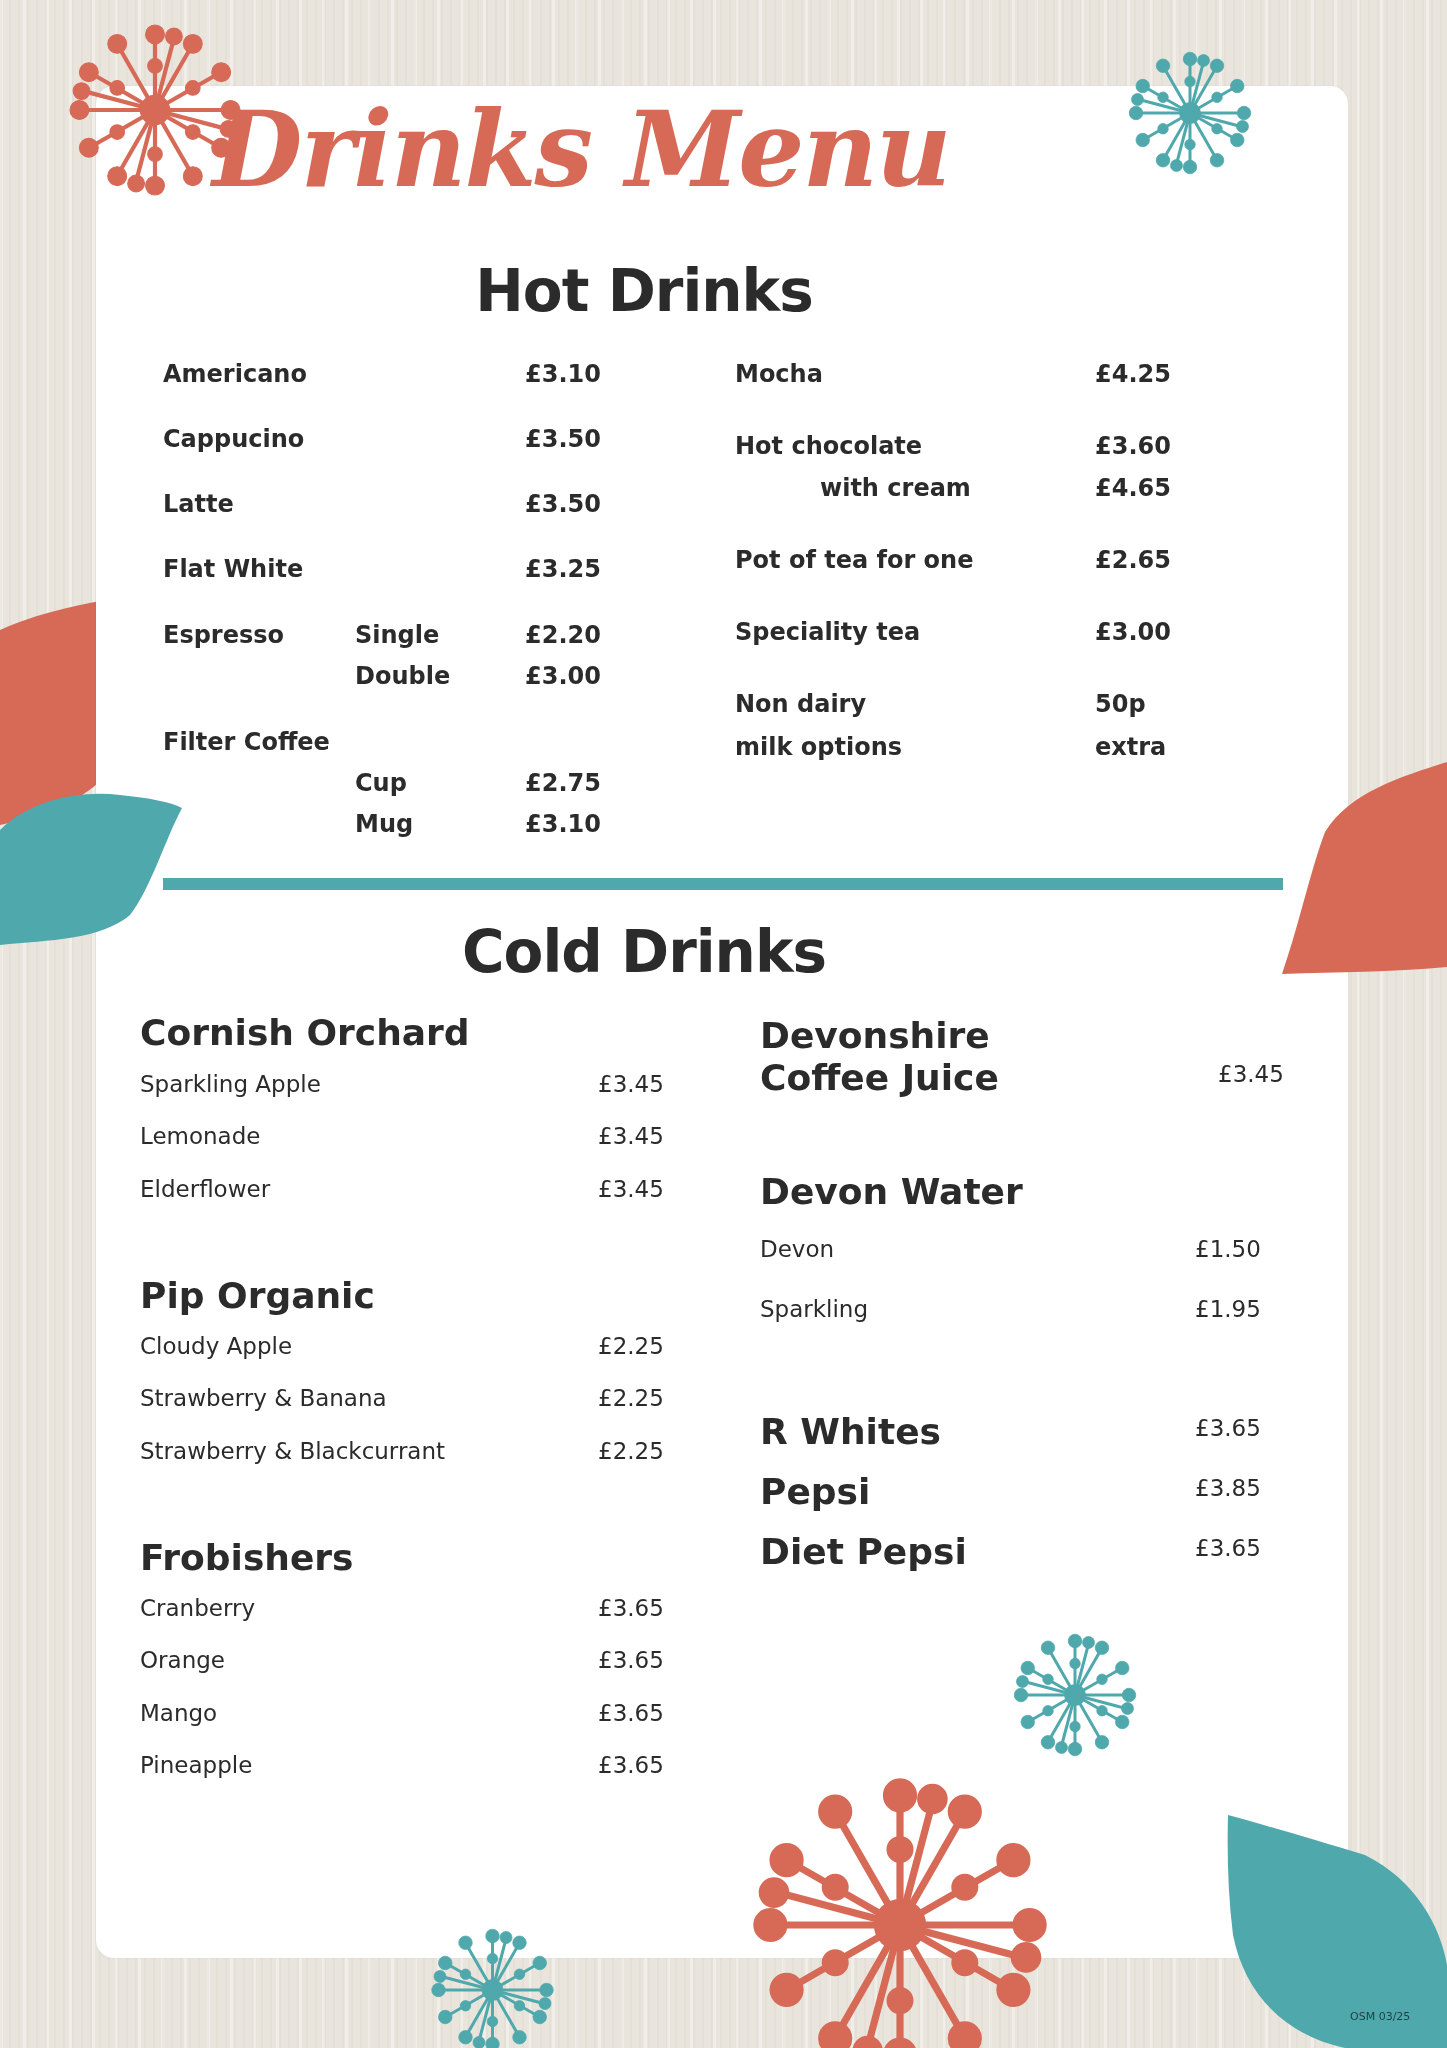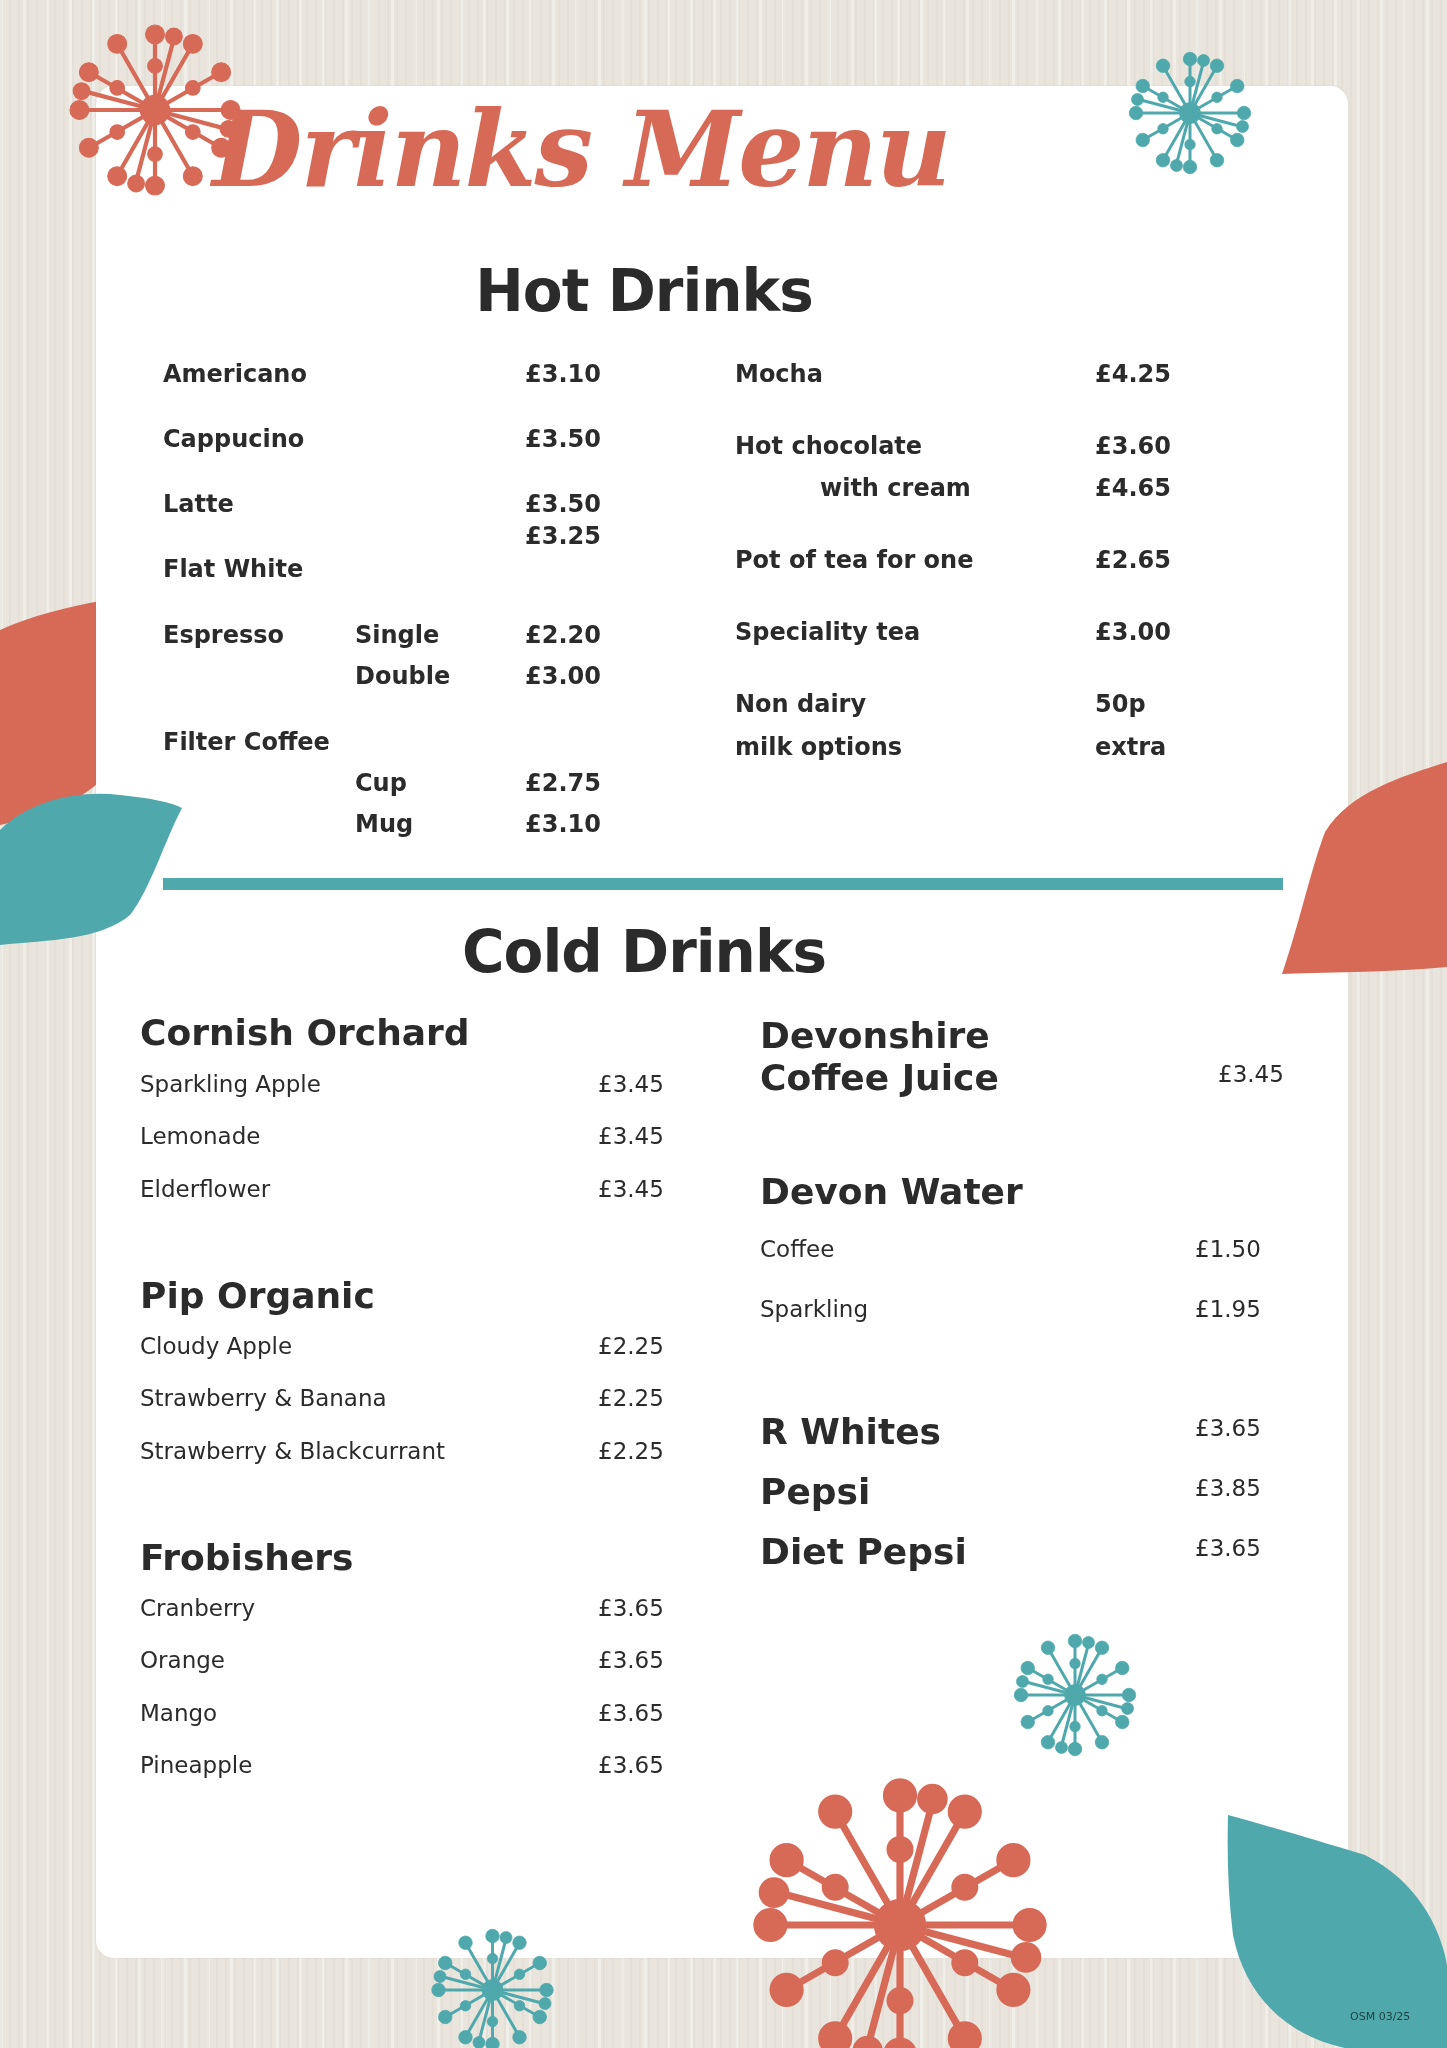--- a/index.html
+++ b/index.html
@@ -128,21 +128,21 @@
   <div class="hot abs" style="left:163px;top:362px">Americano</div>
   <div class="hot abs" style="left:525px;top:362px">£3.10</div>
 
   <div class="hot abs" style="left:163px;top:427px">Cappucino</div>
   <div class="hot abs" style="left:525px;top:427px">£3.50</div>
 
   <div class="hot abs" style="left:163px;top:492px">Latte</div>
   <div class="hot abs" style="left:525px;top:492px">£3.50</div>
 
   <div class="hot abs" style="left:163px;top:557px">Flat White</div>
-  <div class="hot abs" style="left:525px;top:524px">£3.25</div>
+  <div class="hot abs" style="left:525px;top:557px">£3.25</div>
 
   <div class="hot abs" style="left:163px;top:623px">Espresso</div>
   <div class="hot abs" style="left:355px;top:623px">Single</div>
   <div class="hot abs" style="left:525px;top:623px">£2.20</div>
   <div class="hot abs" style="left:355px;top:664px">Double</div>
   <div class="hot abs" style="left:525px;top:664px">£3.00</div>
 
   <div class="hot abs" style="left:163px;top:730px">Filter Coffee</div>
   <div class="hot abs" style="left:355px;top:771px">Cup</div>
   <div class="hot abs" style="left:525px;top:771px">£2.75</div>
@@ -202,21 +202,21 @@
   <div class="cold abs" style="left:140px;top:1754px">Pineapple</div>
   <div class="cold abs" style="left:598px;top:1754px">£3.65</div>
 </div>
 
 <div>
   <div class="brand abs" style="left:760px;top:1018px">Devonshire</div>
   <div class="brand abs" style="left:760px;top:1060px">Coffee Juice</div>
   <div class="cold abs" style="left:1218px;top:1063px">£3.45</div>
 
   <div class="brand abs" style="left:760px;top:1174px">Devon Water</div>
-  <div class="cold abs" style="left:760px;top:1238px">Coffee</div>
+  <div class="cold abs" style="left:760px;top:1238px">Devon</div>
   <div class="cold abs" style="left:1195px;top:1238px">£1.50</div>
   <div class="cold abs" style="left:760px;top:1298px">Sparkling</div>
   <div class="cold abs" style="left:1195px;top:1298px">£1.95</div>
 
   <div class="brand abs" style="left:760px;top:1414px">R Whites</div>
   <div class="cold abs" style="left:1195px;top:1417px">£3.65</div>
   <div class="brand abs" style="left:760px;top:1474px">Pepsi</div>
   <div class="cold abs" style="left:1195px;top:1477px">£3.85</div>
   <div class="brand abs" style="left:760px;top:1534px">Diet Pepsi</div>
   <div class="cold abs" style="left:1195px;top:1537px">£3.65</div>

